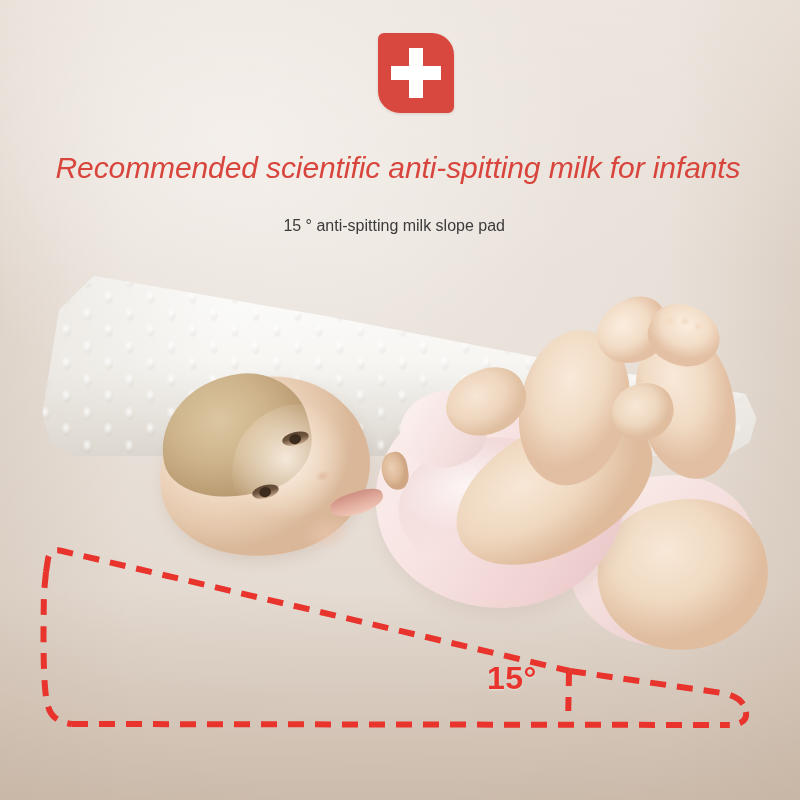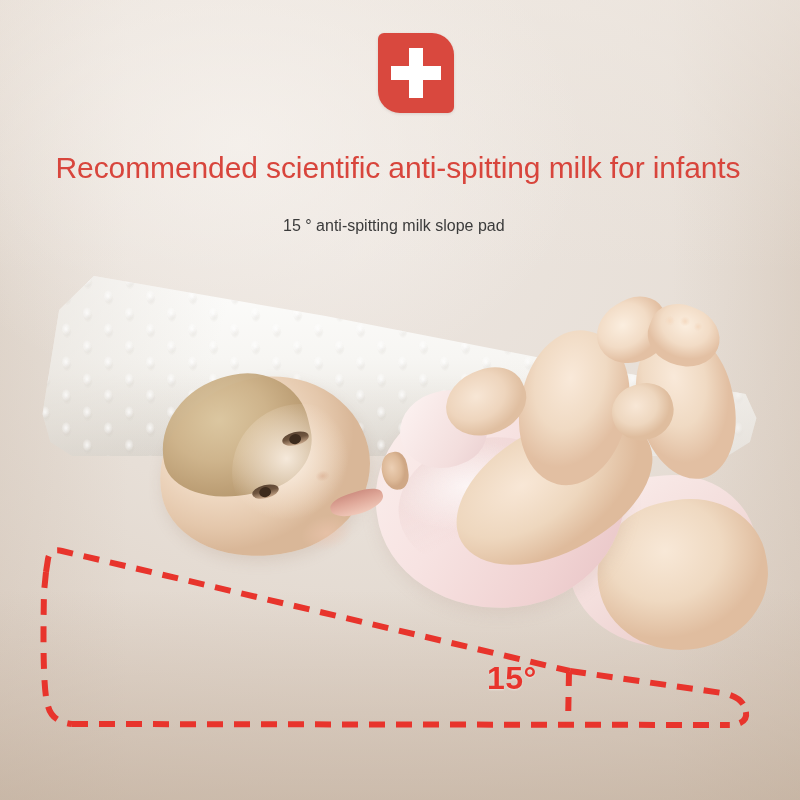--- a/index.html
+++ b/index.html
@@ -72,32 +72,33 @@
     position: absolute;
     left: 0;
     right: 4px;
     top: 148px;
     text-align: center;
     font-size: 30px;
     line-height: 40px;
     color: #d8453c;
     letter-spacing: -0.1px;
     white-space: nowrap;
+    font-style: italic;
   }
 
   
   .subtitle {
     position: absolute;
     left: 283px;
     top: 215px;
     width: 222px;
     font-size: 16px;
     line-height: 21px;
     color: #3b3b3b;
-    text-align: left;
+    text-align: right;
   }
 
   
   .stage {
     position: absolute;
     left: 0;
     top: 270px;
     width: 800px;
     height: 500px;
   }

